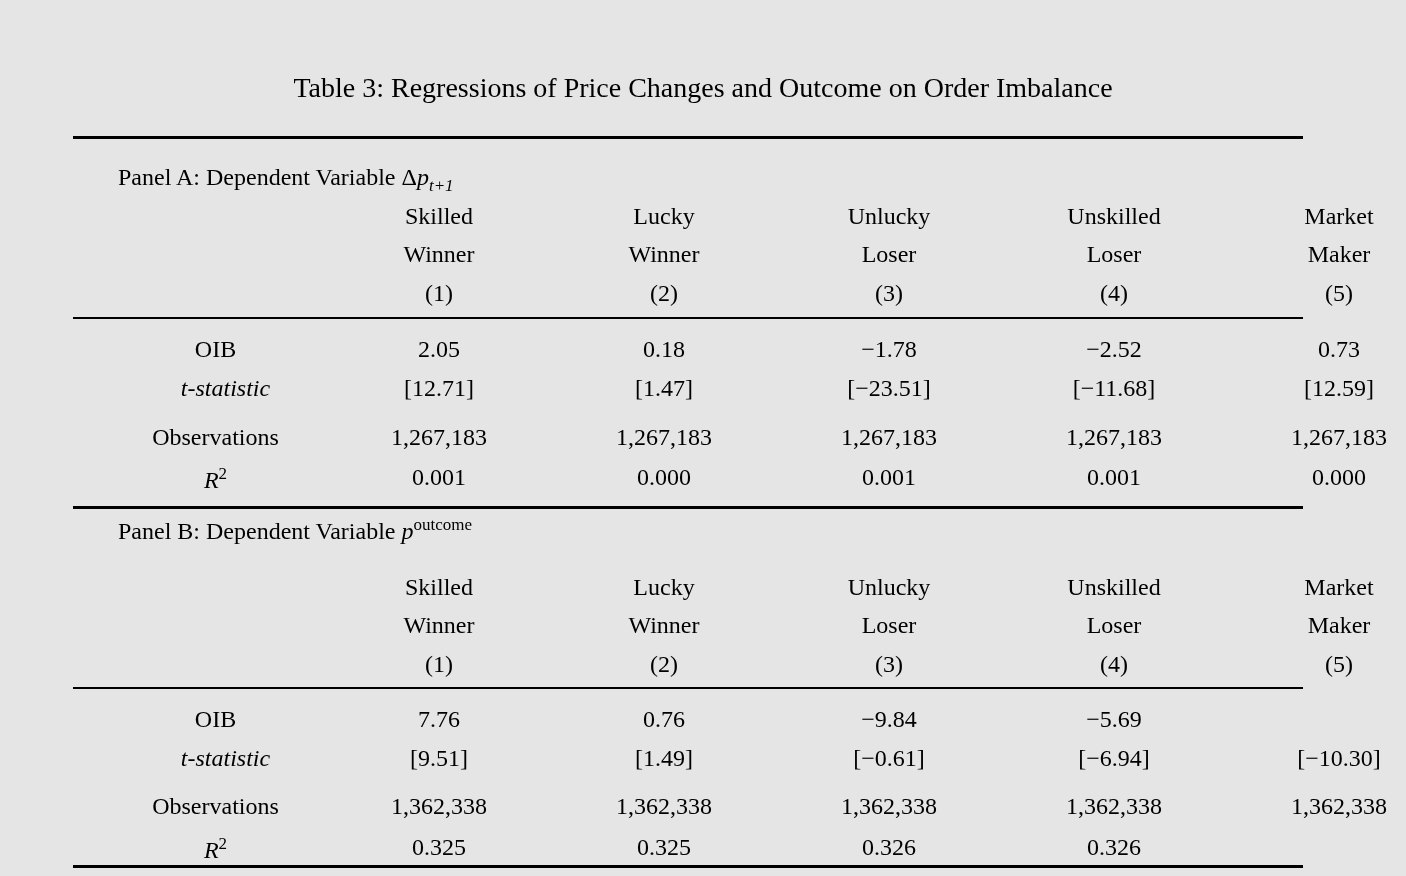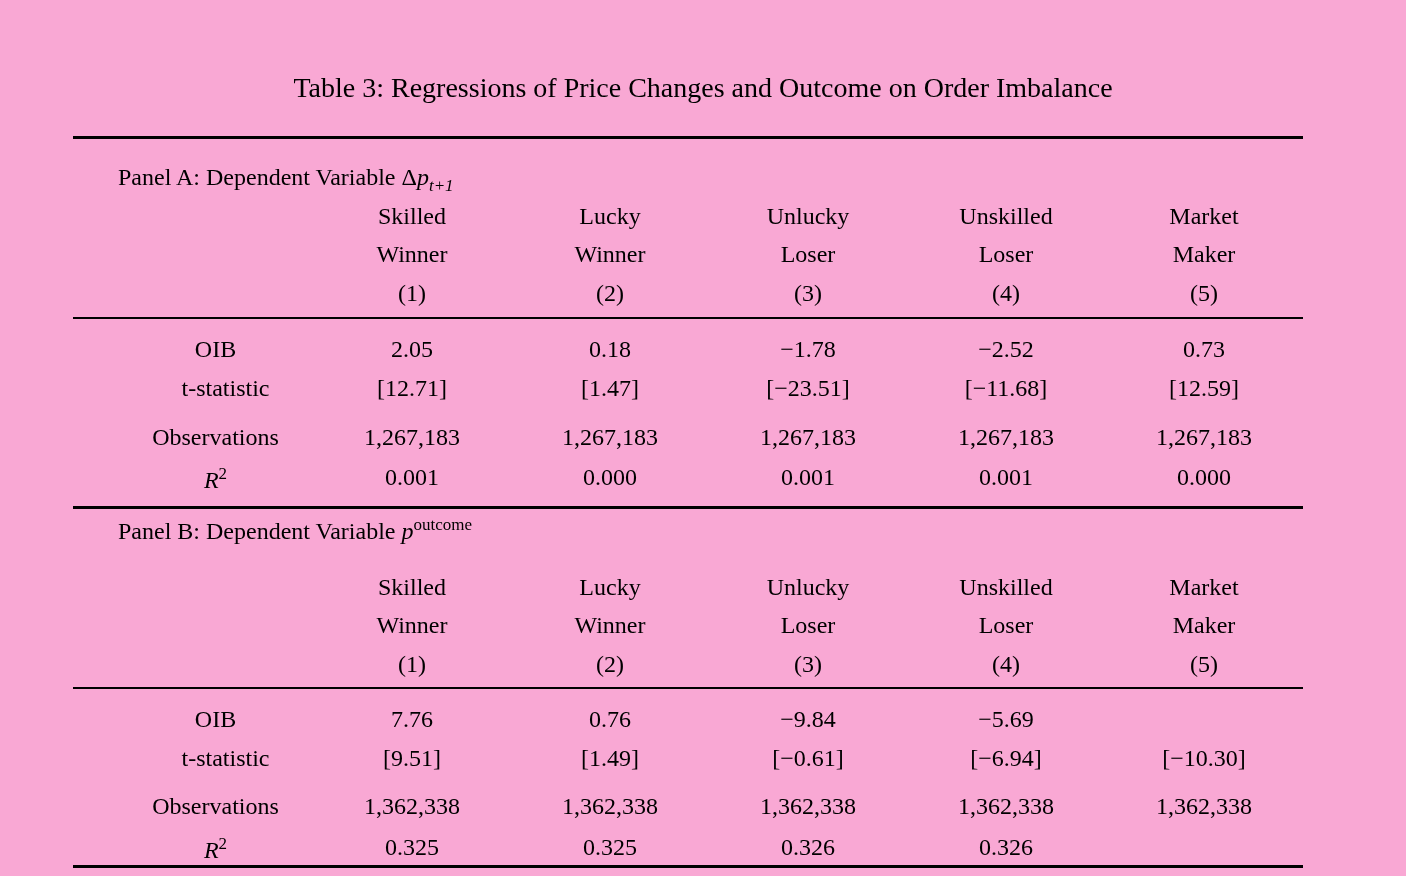--- a/index.html
+++ b/index.html
@@ -1,21 +1,21 @@
 <!DOCTYPE html>
 <html><head>
 <meta charset="utf-8">
 <style>
   * { margin: 0; padding: 0; box-sizing: border-box; }
   html, body { background: #ffffff; }
   .page {
     position: relative;
     width: 1406px;
     height: 876px;
-    background: #f9a8d4;
+    background: #e5e5e5;
     color: #000000;
     font-family: "Liberation Serif", "DejaVu Serif", serif;
     overflow: hidden;
   }
   .title {
     position: absolute;
     top: 70px;
     left: 0;
     width: 100%;
     text-align: center;
@@ -33,32 +33,33 @@
   .row {
     position: absolute;
     left: 73px;
     width: 1230px;
     height: 38px;
     line-height: 38px;
     font-size: 24px;
     display: grid;
     grid-template-columns: 240px repeat(5, 198px);
     align-items: center;
+    gap: 27px;
   }
   .panel-label-row {
     position: absolute;
     left: 73px;
     width: 1230px;
     height: 38px;
     line-height: 38px;
     font-size: 24px;
     padding-left: 45px;
   }
   .lbl { text-align: center; padding-left: 45px; }
-  .lbl.indent { padding-left: 65px; }
+  .lbl.indent { padding-left: 65px; font-style: italic; }
   .num { text-align: center; }
   .mdelta { font-style: normal; }
   .mvar { font-style: italic; }
   sub.msub { font-style: italic; font-size: 17px; }
   sup.msup { font-style: normal; font-size: 17px; }
   sup.r2sup { font-size: 17px; }
   .r2base { font-style: italic; }
 </style>
 </head>
 <body>

